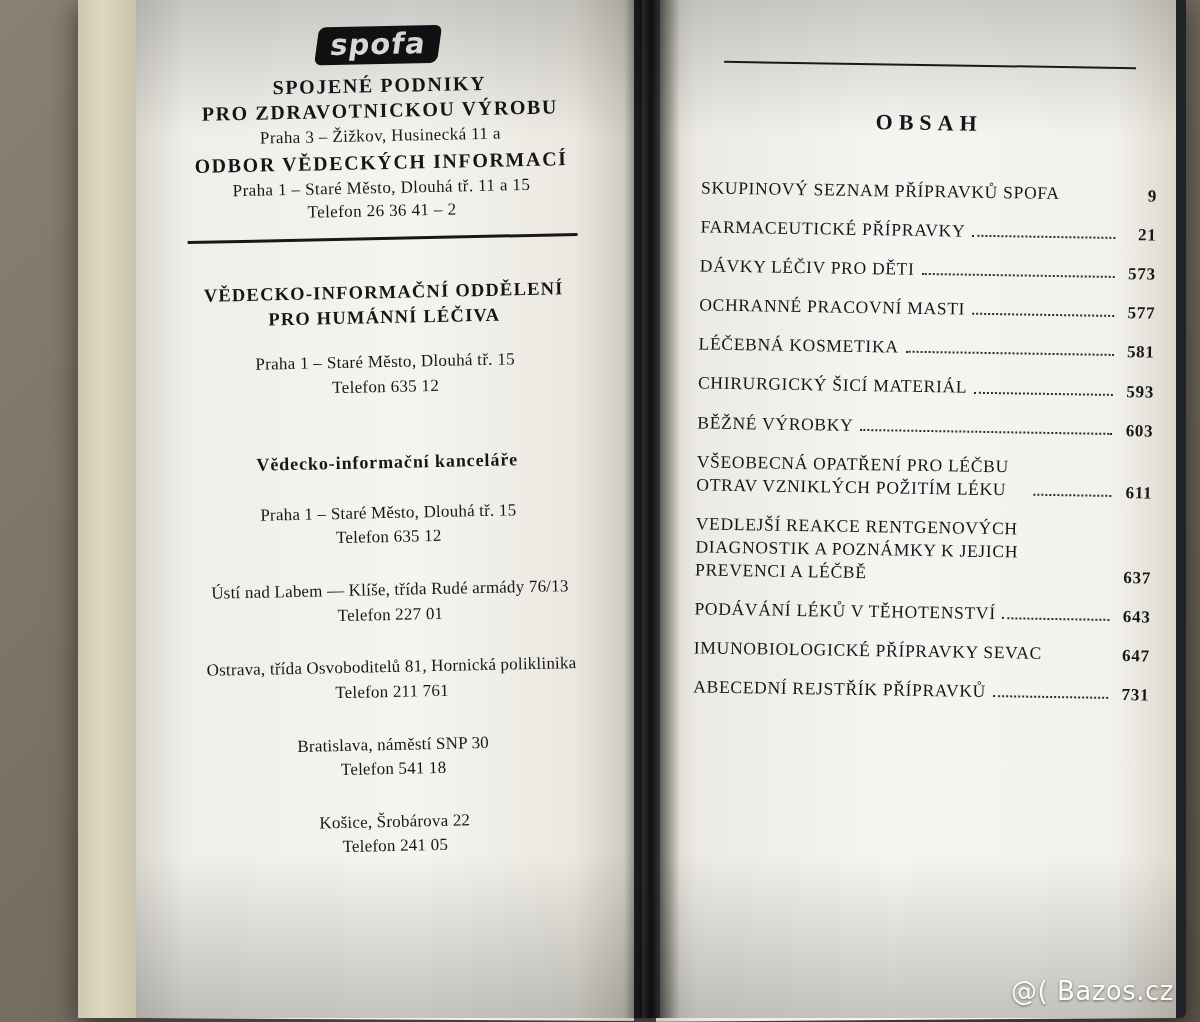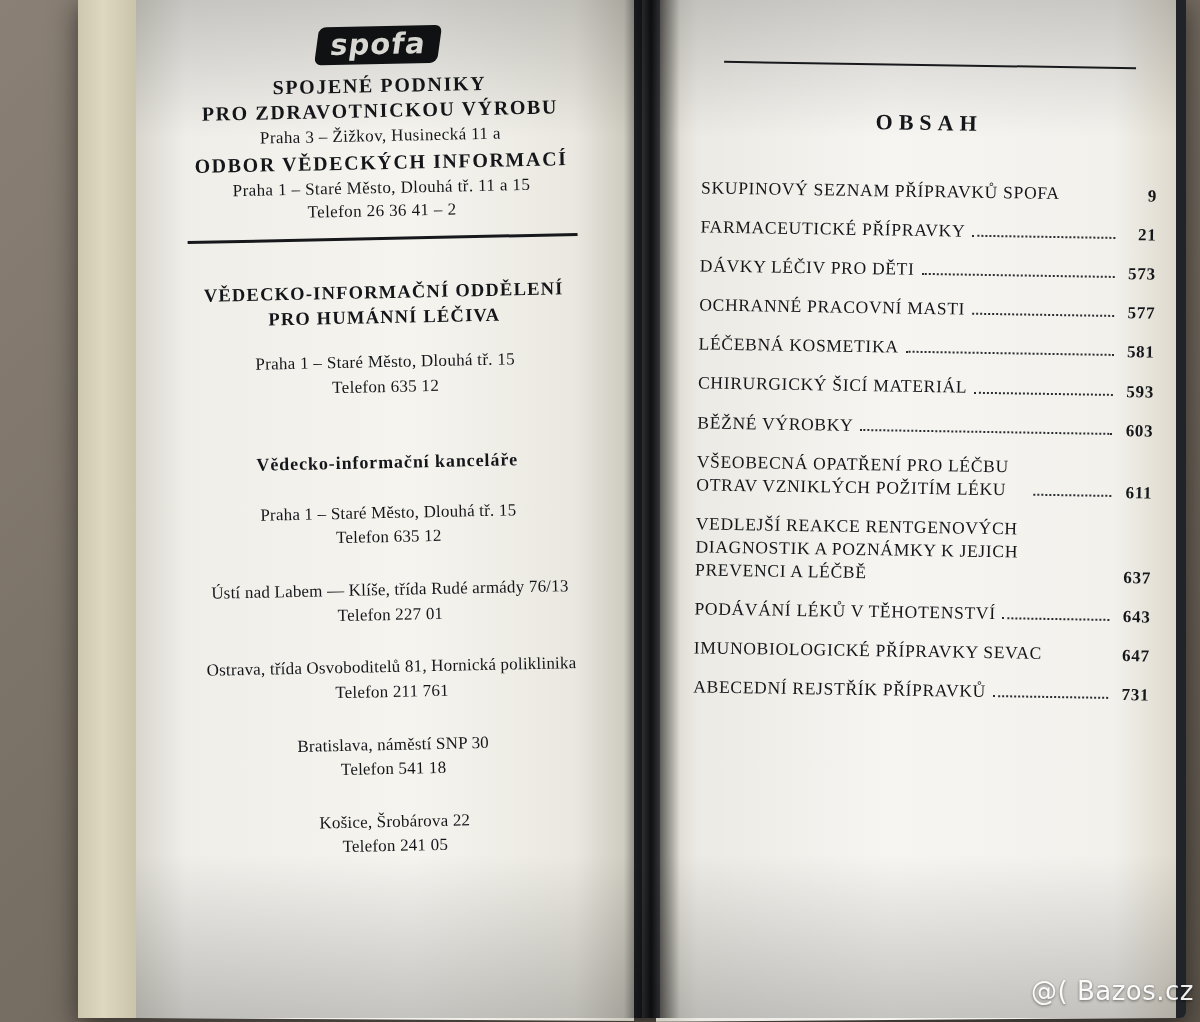--- a/index.html
+++ b/index.html
@@ -269,21 +269,21 @@
     color: rgba(70,72,76,.10);
     letter-spacing: .6px;
     transform: rotate(0.8deg);
     pointer-events: none;
     user-select: none;
   }
 
   
   .watermark {
     position: absolute;
-    right: 6px;
+    right: 26px;
     bottom: 16px;
     font-family: "DejaVu Sans", sans-serif;
     font-size: 26px;
     color: #ffffff;
     text-shadow: 0 1px 3px rgba(0,0,0,.55);
     letter-spacing: .5px;
     opacity: .92;
   }
 </style>
 </head>

